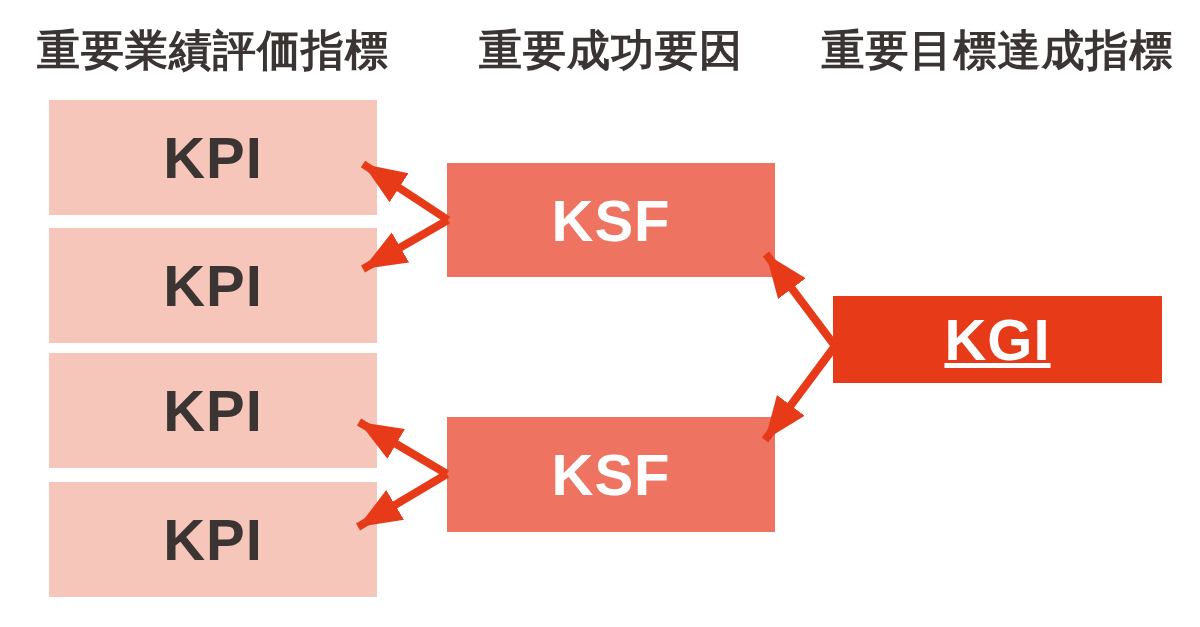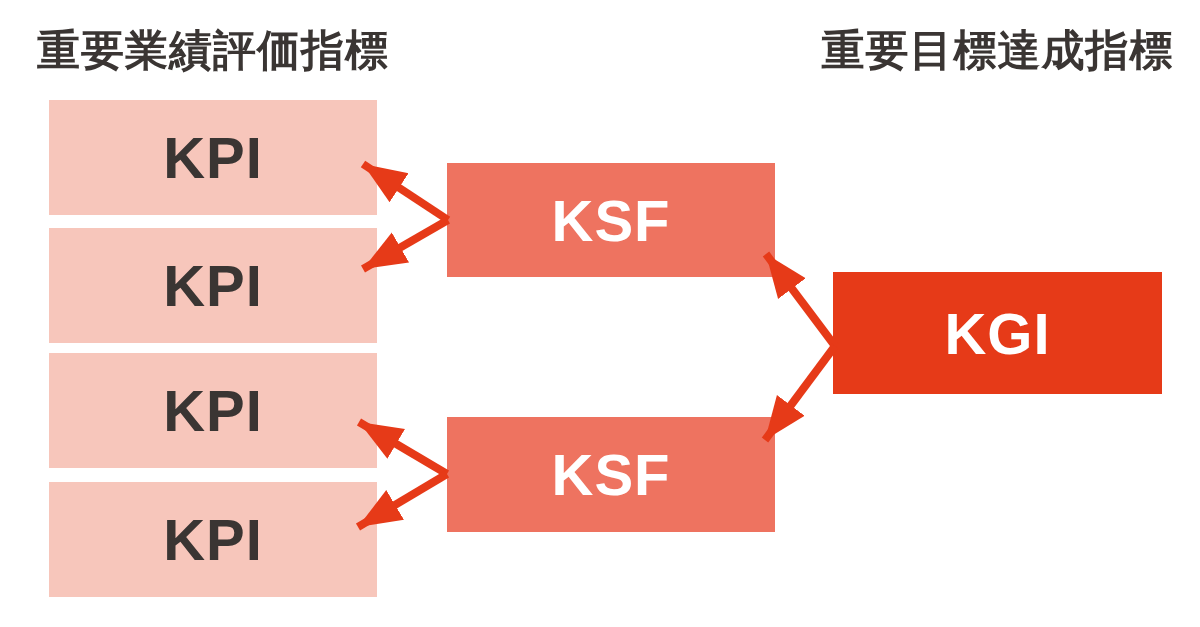--- a/index.html
+++ b/index.html
@@ -47,23 +47,24 @@
 
   .ksf {
     left: 447px; width: 328px; height: 114px;
     background: var(--ksf-fill, #ee7360);
     color: var(--box-text-light, #ffffff);
   }
   #ksf-1 { top: 163px; }
   #ksf-2 { top: 417px; height: 115px; }
 
   .kgi {
-    left: 833px; top: 272px; width: 329px; height: 122px;
+    left: 833px; top: 296px; width: 329px; height: 87px;
     background: var(--kgi-fill, #e63a18);
     color: var(--box-text-light, #ffffff);
+    text-decoration: underline;
   }
 
   svg.arrows {
     position: absolute;
     left: 0; top: 0;
     width: 1200px; height: 627px;
     z-index: 2;
     pointer-events: none;
   }
   svg.arrows line {
@@ -71,20 +72,21 @@
     stroke-width: 8;
   }
   svg.arrows .ah-fill { fill: var(--arrow, #e63a18); }
 </style>
 </head>
 <body>
 
 <div class="canvas">
 
   <div class="col-header" id="hdr-kpi">重要業績評価指標</div>
+  <div class="col-header" id="hdr-ksf">重要成功要因</div>
   <div class="col-header" id="hdr-kgi">重要目標達成指標</div>
 
   <div class="node kpi" id="kpi-1">
     <span>KPI</span>
   </div>
   <div class="node kpi" id="kpi-2">
     <span>KPI</span>
   </div>
   <div class="node kpi" id="kpi-3">
     <span>KPI</span>

